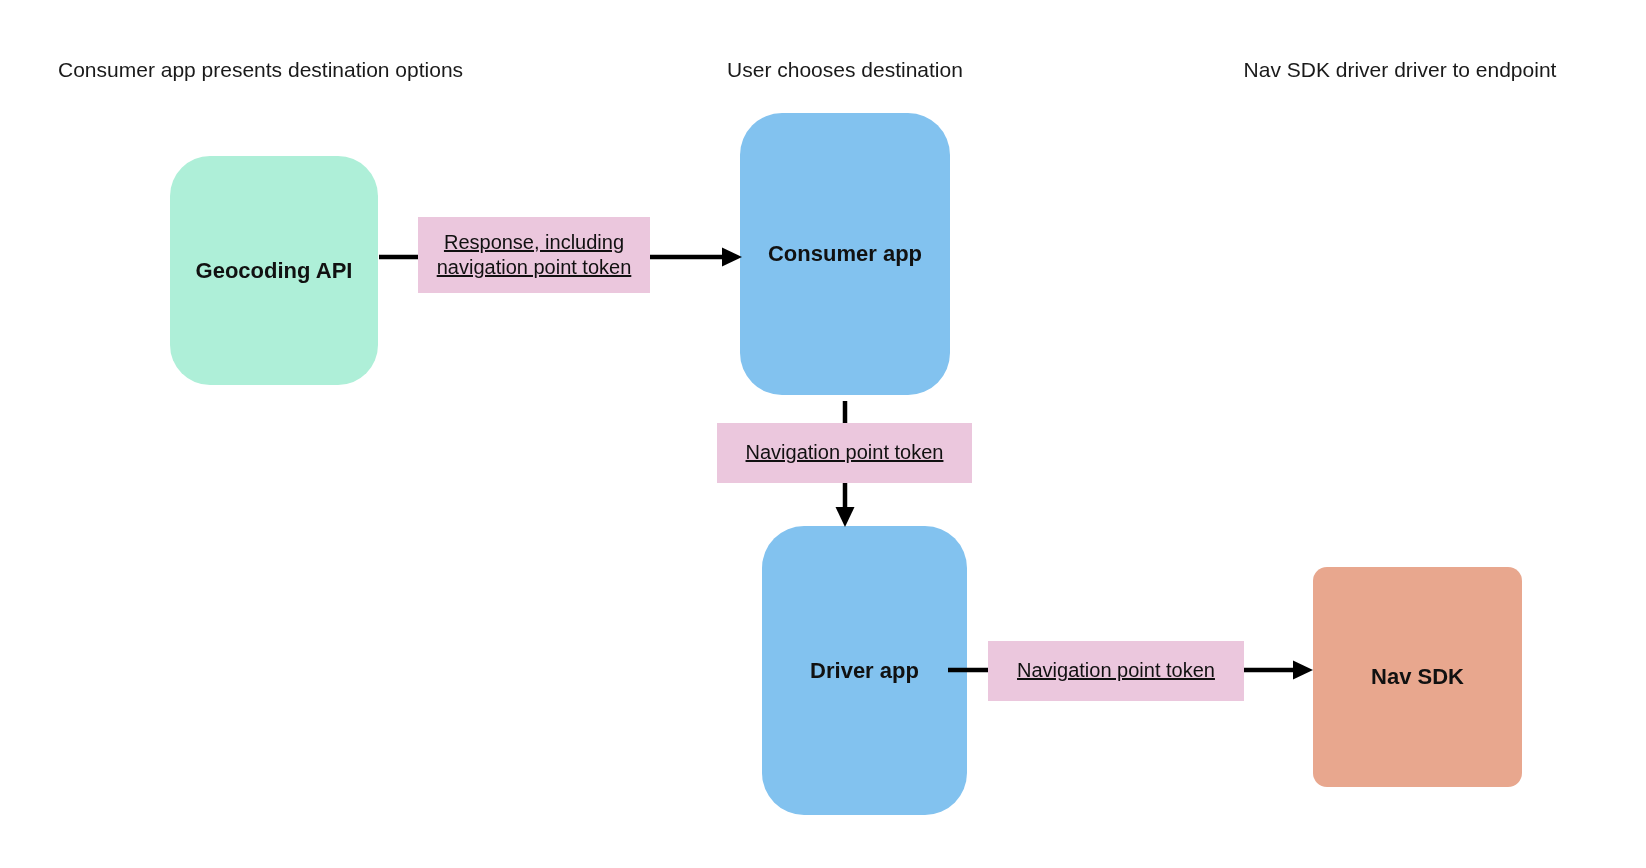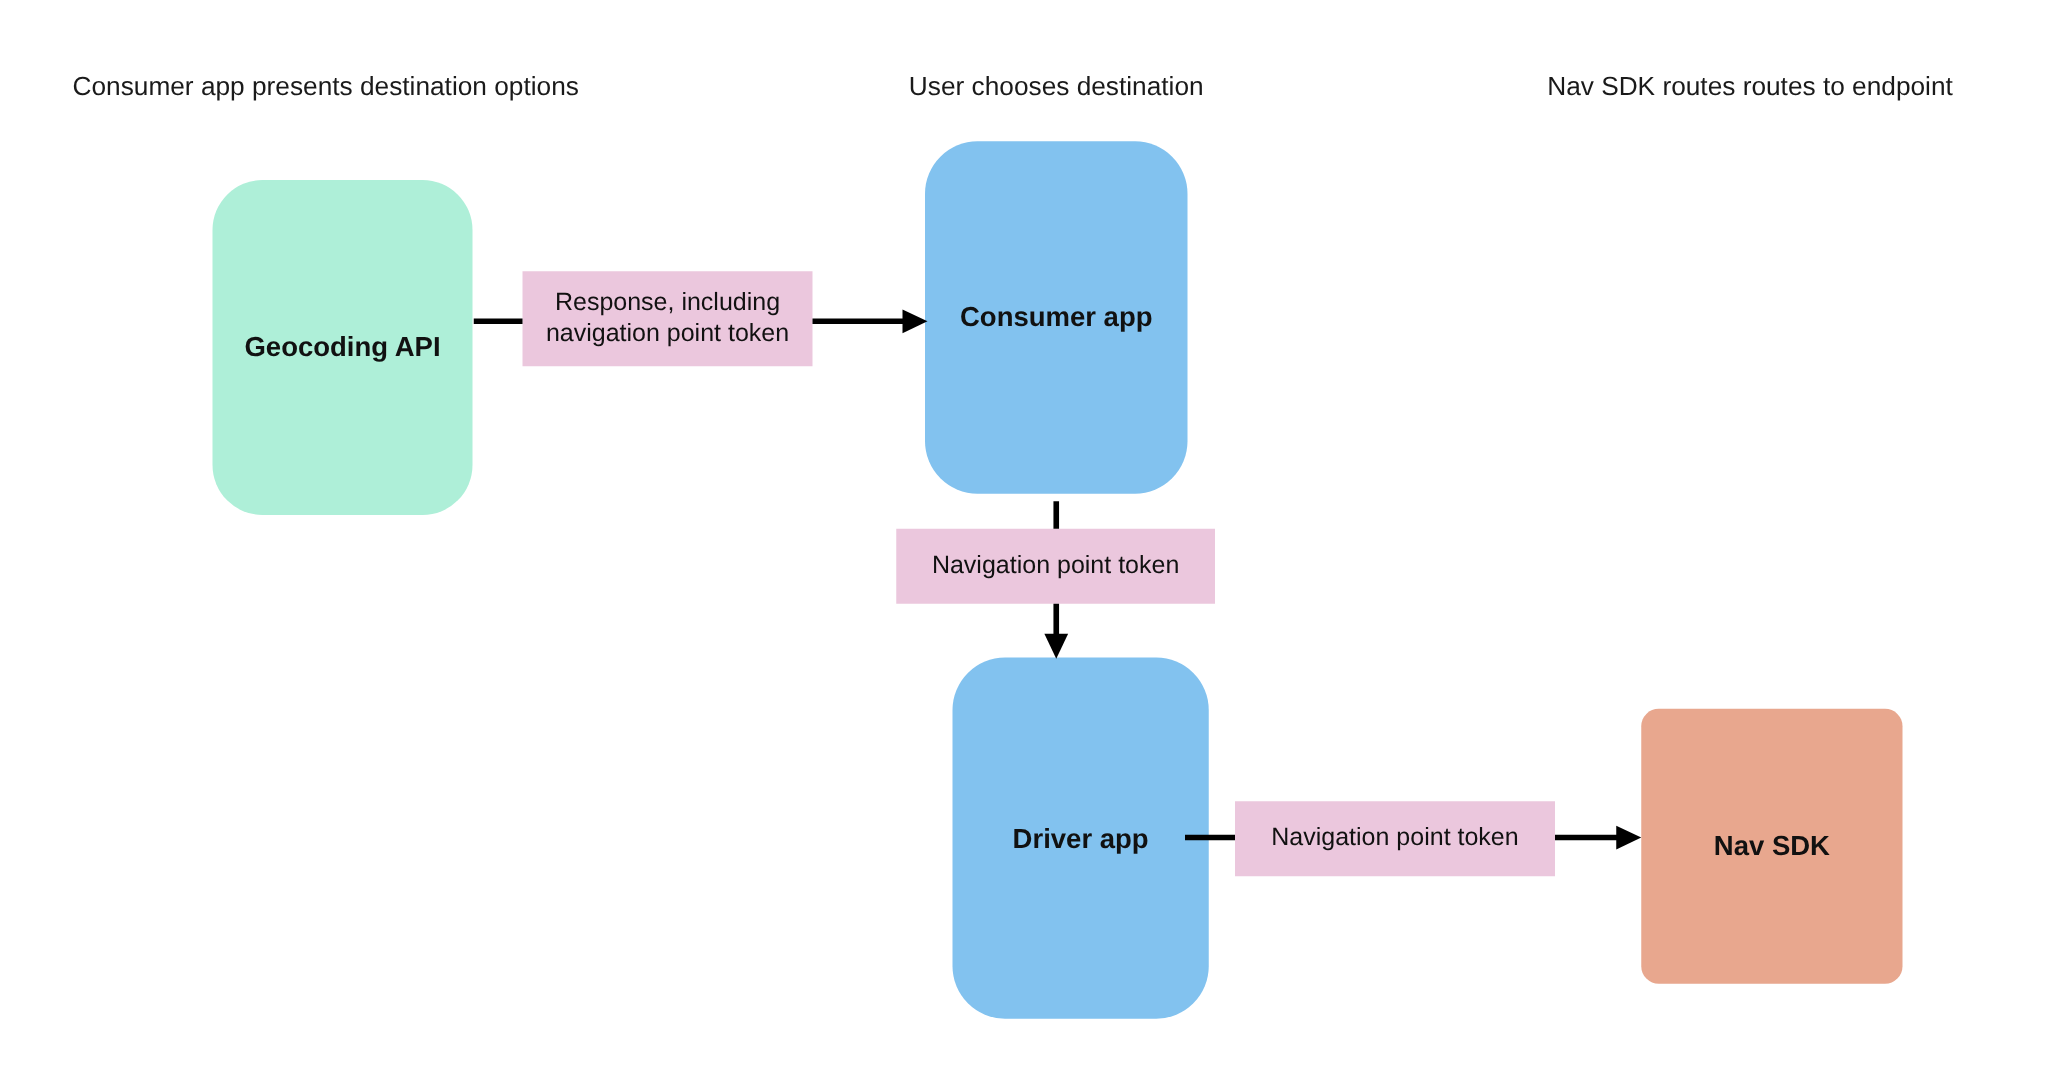--- a/index.html
+++ b/index.html
@@ -30,55 +30,56 @@
     position: absolute;
     display: flex;
     align-items: center;
     justify-content: center;
     border-radius: 40px;
     font-size: 22px;
     font-weight: bold;
     color: #111111;
     text-align: center;
   }
-  #node-geocoding-api { left: 170px; top: 144px; width: 208px; height: 268px; }
+  #node-geocoding-api { left: 170px; top: 156px; width: 208px; height: 229px; }
   #node-consumer-app  { left: 740px; top: 113px; width: 210px; height: 282px; border-radius: 42px; }
   #node-driver-app    { left: 742px; top: 526px; width: 205px; height: 289px; border-radius: 42px; margin-left: 20px; }
   #node-nav-sdk       { left: 1313px; top: 567px; width: 209px; height: 220px; border-radius: 42px; }
   .edge-label {
     position: absolute;
     display: flex;
     align-items: center;
     justify-content: center;
     text-align: center;
     font-size: 20px;
     line-height: 1.26;
     color: #111111;
     padding: 0 10px;
     box-sizing: border-box;
+    text-decoration: underline;
   }
   #edge-label-response            { left: 418px; top: 217px; width: 232px; height: 76px; }
   #edge-label-consumer-to-driver  { left: 717px; top: 423px; width: 255px; height: 60px; white-space: nowrap; }
   #edge-label-driver-to-navsdk    { left: 988px; top: 641px; width: 256px; height: 60px; white-space: nowrap; }
   #arrow-layer {
     position: absolute;
     left: 0; top: 0;
     width: 1646px;
     height: 868px;
     pointer-events: none;
   }
 </style>
 </head>
 <body>
 
 <div id="canvas">
 
   <div class="step-header" style="left:58px">Consumer app presents destination options</div>
   <div class="step-header centered" style="left:845px">User chooses destination</div>
-  <div class="step-header centered" style="left:1400px">Nav SDK routes routes to endpoint</div>
+  <div class="step-header centered" style="left:1400px">Nav SDK driver driver to endpoint</div>
 
   <div class="node" id="node-geocoding-api" style="background-color: rgb(174, 239, 216);">
     <span>Geocoding API</span>
   </div>
 
   <div class="node" id="node-consumer-app" style="background-color: rgb(130, 194, 239);">
     <span>Consumer app</span>
   </div>
 
   <div class="node" id="node-driver-app" style="background-color: rgb(130, 194, 239);">

